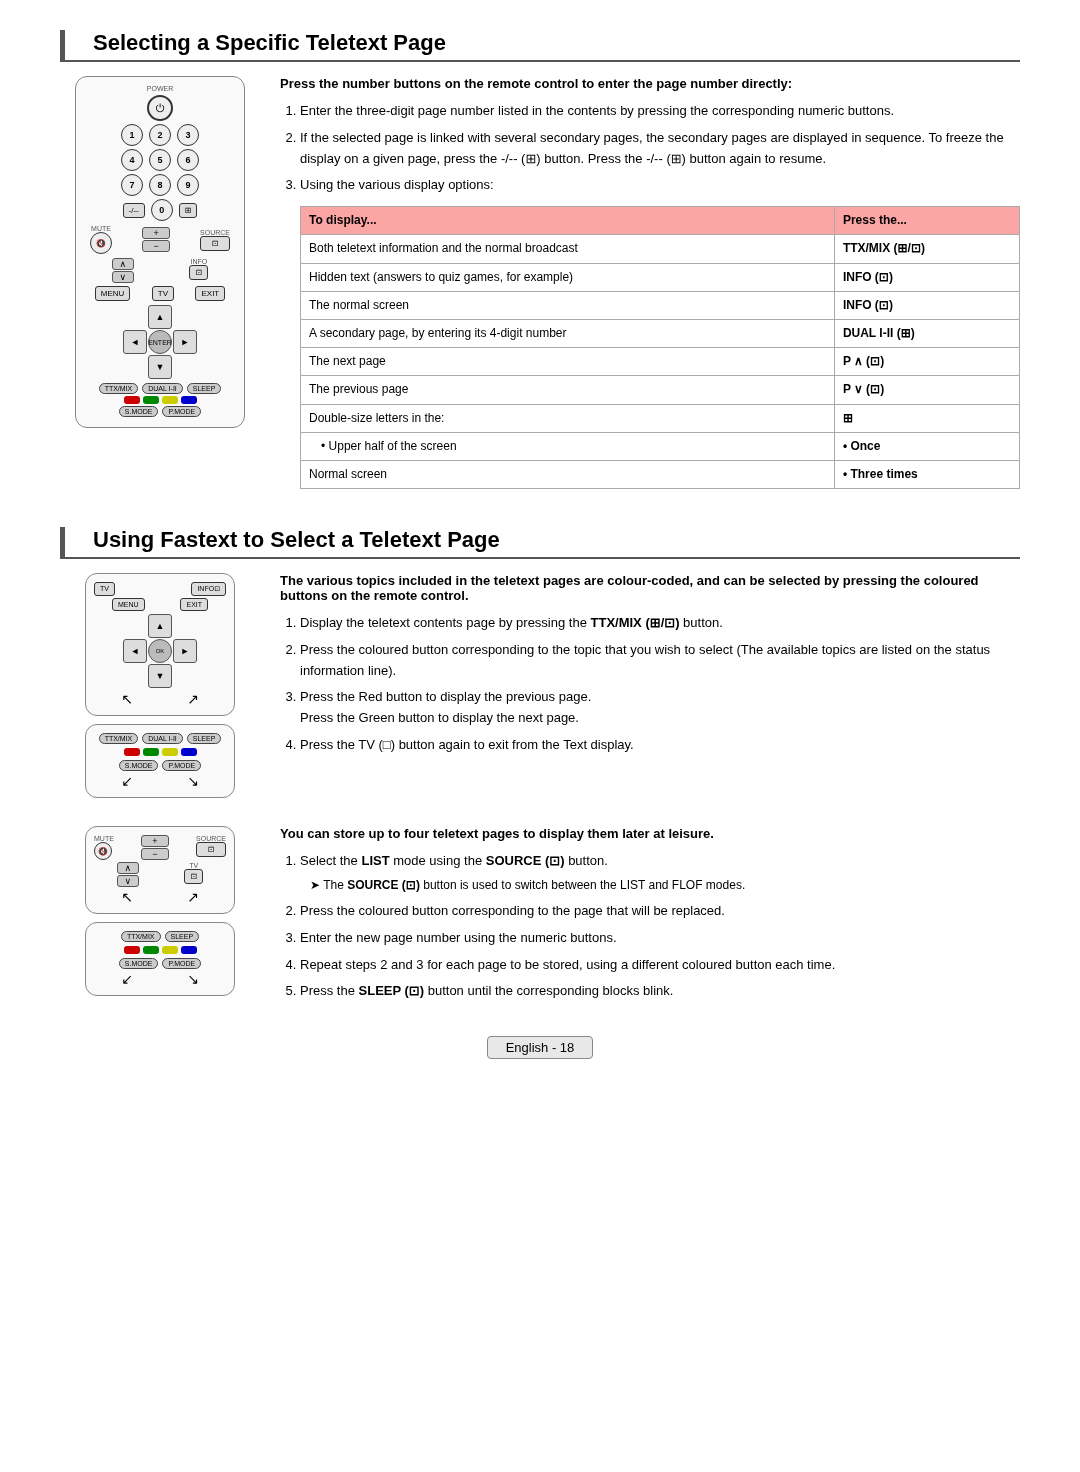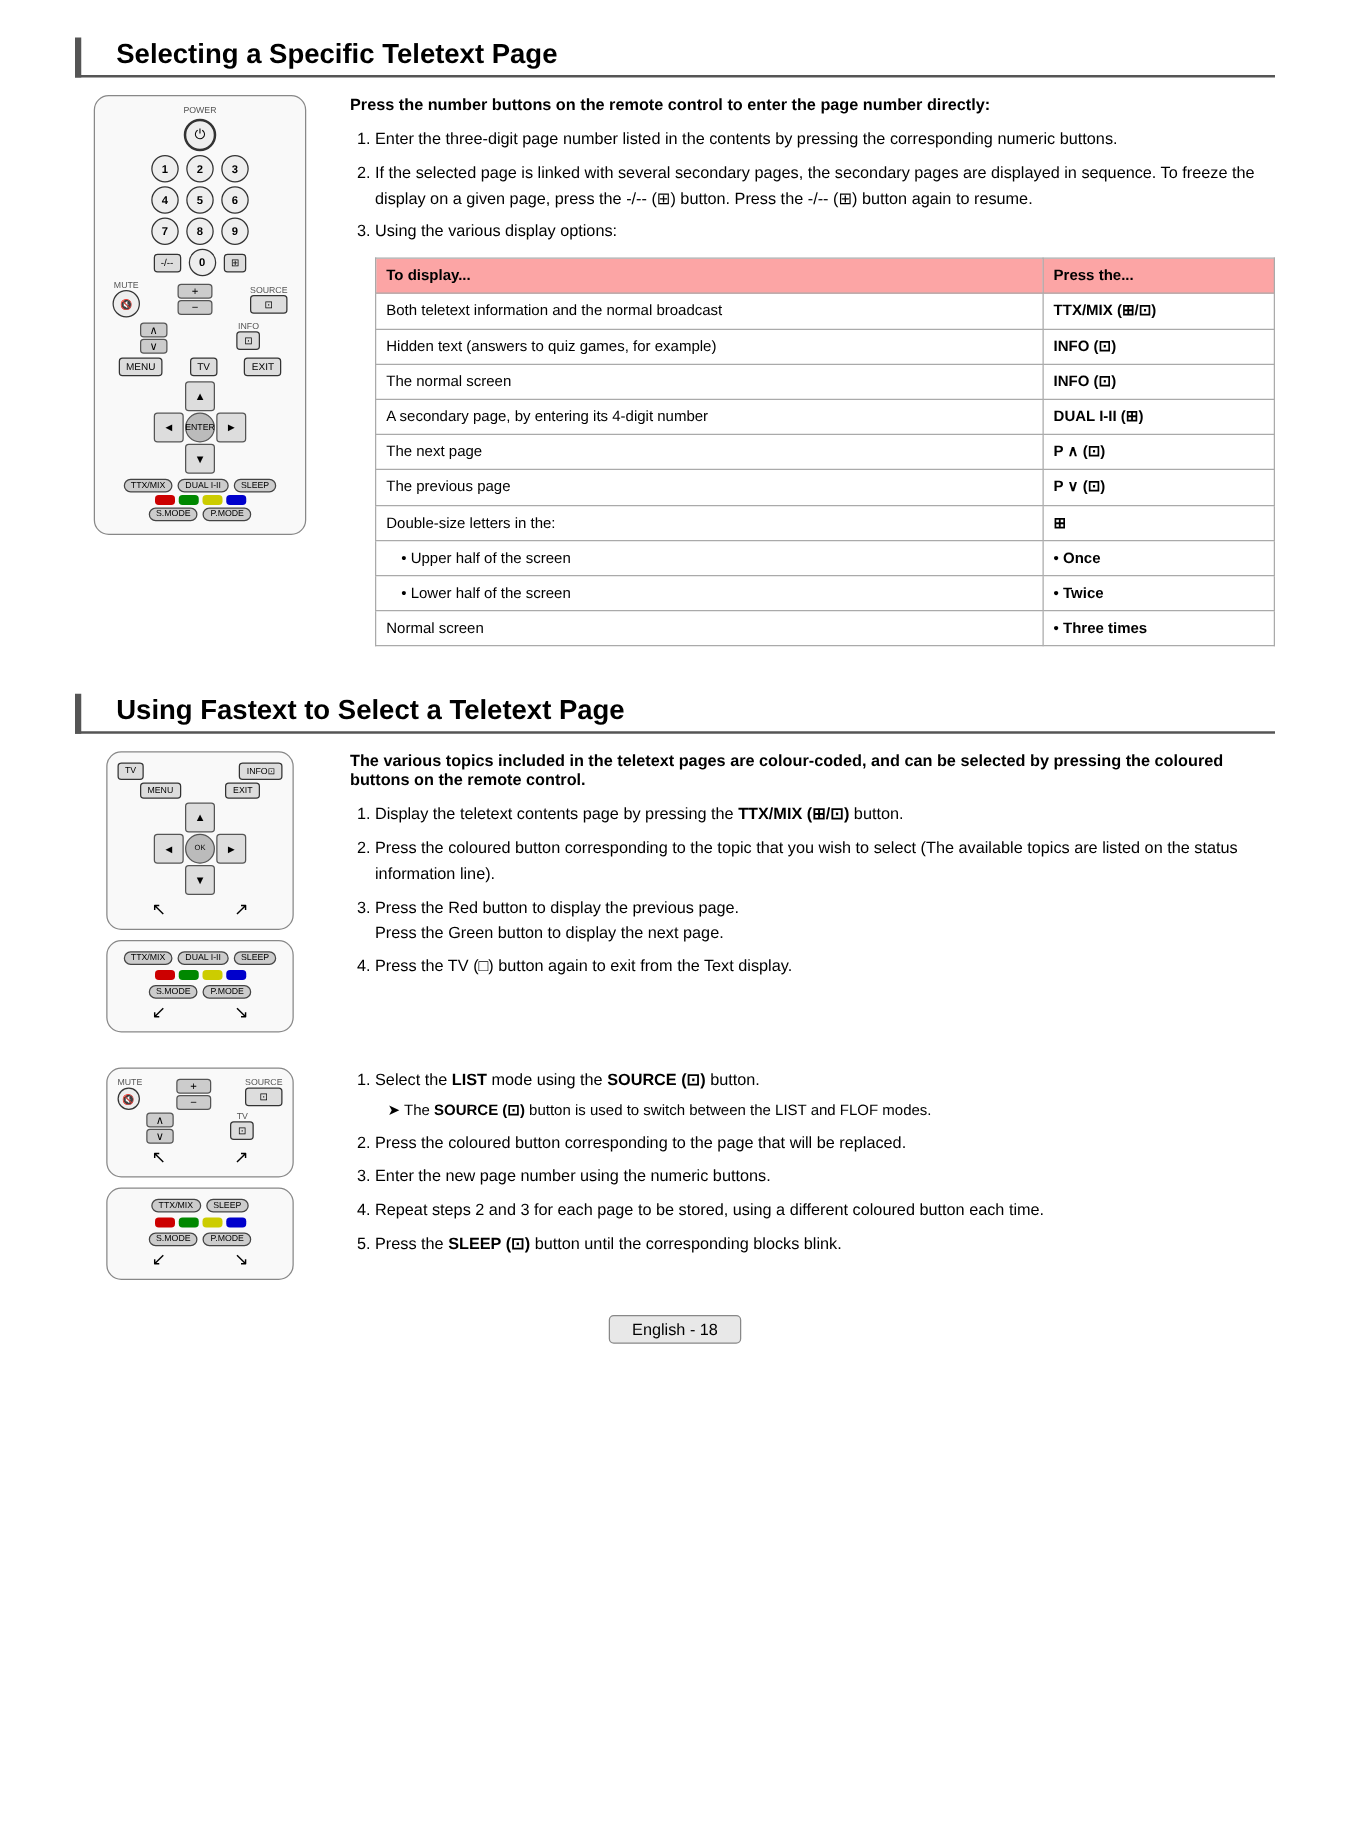--- a/index.html
+++ b/index.html
@@ -346,24 +346,20 @@
               </tr>
               <tr>
                 <td>Double-size letters in the:</td>
                 <td class="press-col">⊞</td>
               </tr>
               <tr>
                 <td style="padding-left:20px;">• Upper half of the screen</td>
                 <td class="press-col">• Once</td>
               </tr>
               <tr>
-                <td style="padding-left:20px;">• Lower half of the screen</td>
-                <td class="press-col">• Twice</td>
-              </tr>
-              <tr>
                 <td>Normal screen</td>
                 <td class="press-col">• Three times</td>
               </tr>
             </tbody>
           </table>
         </li>
       </ol>
     </div>
   </div>
 </div>
@@ -493,20 +489,21 @@
           <div class="btn-small">P.MODE</div>
         </div>
         <div style="display:flex; justify-content:space-around; font-size:14px; margin:2px;">
           <span>↙</span>
           <span>↘</span>
         </div>
       </div>
     </div>
 
     <div class="text-content">
+      <div class="bold-intro">You can store up to four teletext pages to display them later at leisure.</div>
       <ol class="numbered">
         <li>
           Select the <strong>LIST</strong> mode using the <strong>SOURCE (⊡)</strong> button.
           <div style="margin-top:4px; padding-left:10px; font-size:12px;">
             ➤ The <strong>SOURCE (⊡)</strong> button is used to switch between the LIST and FLOF modes.
           </div>
         </li>
         <li>
           Press the coloured button corresponding to the page that will be replaced.
         </li>

